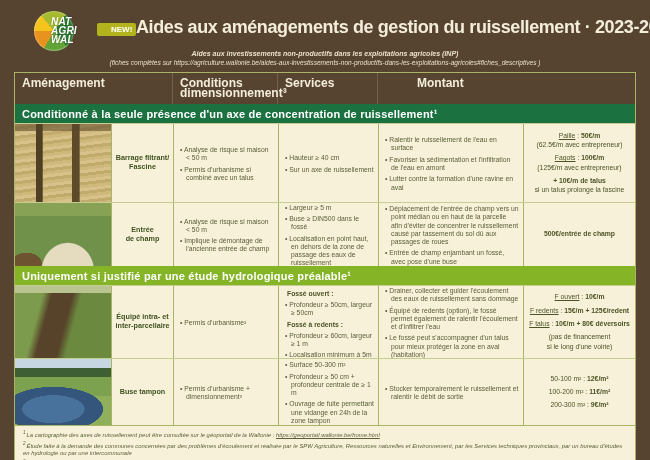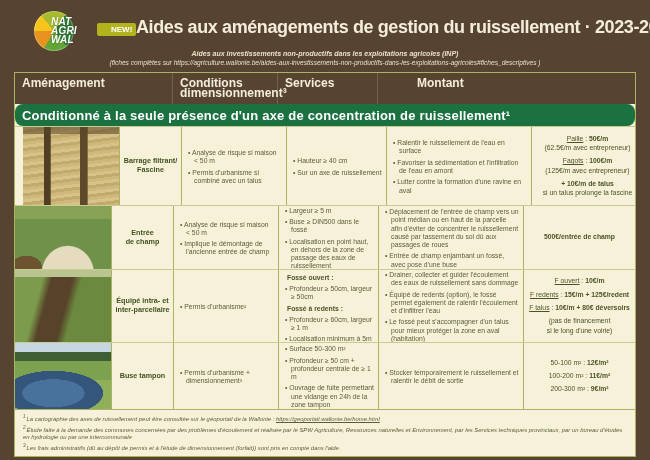--- a/index.html
+++ b/index.html
@@ -47,22 +47,22 @@
     display:grid;grid-template-columns:158px 105px 100px 145px 112px;
     background:#564431;height:31px;
   }
   .th{
     color:#f4edda;font-size:12px;font-weight:bold;line-height:9.5px;
     padding:6px 0 0 7px;white-space:pre-line;border-right:1px solid rgba(244,237,218,.18);
     box-sizing:border-box;
   }
   .th:last-child{border-right:none;margin-left:32px;}
   .section-bar{
-    color:#fff;font-weight:bold;font-size:13px;
-    padding:4px 0 3px 7px;letter-spacing:.2px;border-radius:8px;
+    color:#fff;font-weight:bold;font-size:11px;
+    padding:4px 0 3px 7px;letter-spacing:.2px;
   }
   .section-bar.s0{background:#1b7140;}
   .section-bar.s1{background:#85b427;}
   .row{
     display:grid;grid-template-columns:96px 62px 105px 100px 145px 112px;
     background:#f7f1da;border-top:1px solid #c6cd92;
   }
   .row:first-of-type{border-top:none;}
   .cell{
     border-left:1px solid #a9b565;box-sizing:border-box;overflow:hidden;
@@ -134,21 +134,21 @@
 <div class="table">
   <div class="thead">
     <div class="th">Aménagement</div>
     <div class="th">Conditions
 dimensionnement³</div>
     <div class="th">Services</div>
     <div class="th">Montant</div>
   </div>
   <div id="tbody">
       <div class="section-bar s0">Conditionné à la seule présence d'un axe de concentration de ruissellement¹</div>
-      <div class="row" style="height: 78px; padding-left: 8px;">
+      <div class="row" style="height: 78px;">
         <div class="cell photo fascine"></div>
         <div class="cell name">Barrage filtrant/
 Fascine</div>
         <div class="cell list">
           <div class="li">• Analyse de risque si maison &lt; 50 m</div>
           <div class="li">• Permis d'urbanisme si combiné avec un talus</div>
         </div>
         <div class="cell list">
           <div class="li">• Hauteur ≥ 40 cm</div>
           <div class="li">• Sur un axe de ruissellement</div>
@@ -181,20 +181,21 @@
           <div class="li">• Localisation en point haut, en dehors de la zone de passage des eaux de ruissellement</div>
         </div>
         <div class="cell list">
           <div class="li">• Déplacement de l'entrée de champ vers un point médian ou en haut de la parcelle afin d'éviter de concentrer le ruissellement causé par tassement du sol dû aux passages de roues</div>
           <div class="li">• Entrée de champ enjambant un fossé, avec pose d'une buse</div>
         </div>
         <div class="cell montant">
           <div class="m-line"><span class="b">500€/entrée de champ</span></div>
         </div>
       </div>
+      <div class="section-bar s1">Uniquement si justifié par une étude hydrologique préalable¹</div>
       <div class="row" style="height: 72px;">
         <div class="cell photo ditch"></div>
         <div class="cell name">Équipé intra- et
 inter-parcellaire</div>
         <div class="cell list">
           <div class="li">• Permis d'urbanisme²</div>
         </div>
         <div class="cell list">
           <div class="li">• Pente 2/1 - 3/1</div>
           <div class="li b nb">Fossé ouvert :</div>

